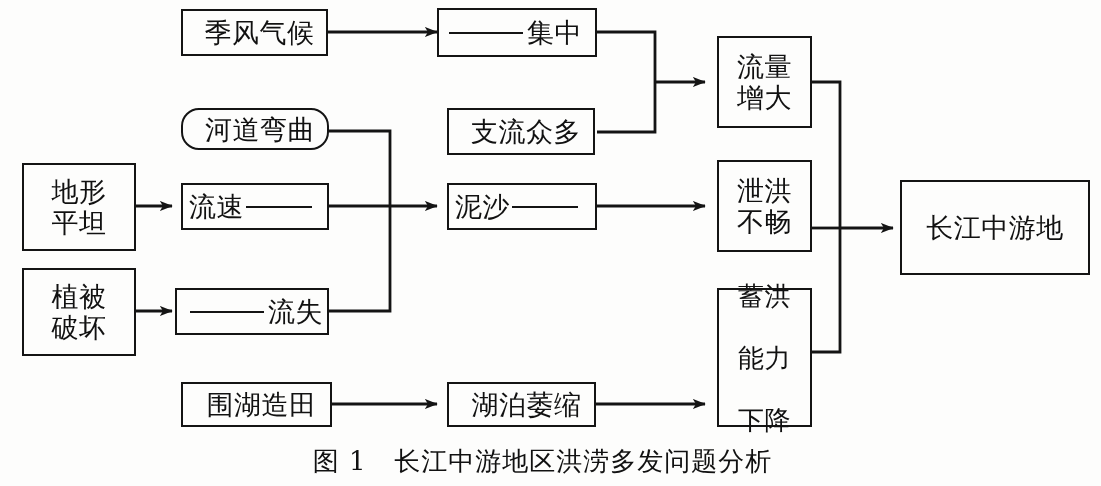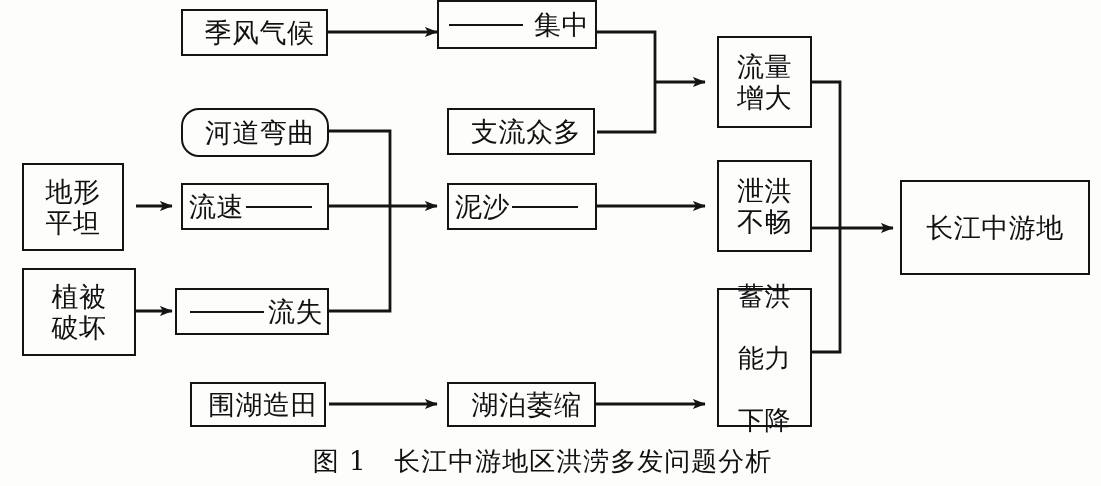--- a/index.html
+++ b/index.html
@@ -120,34 +120,34 @@
       <path d="M812,352 L840,352 L840,228"></path>
       <line x1="812" y1="228" x2="840" y2="228"></line>
       <line x1="840" y1="228" x2="893" y2="228" marker-end="url(#ah)"></line>
     </g>
   </svg>
 
   <div class="node h1" style="left:181px; top:9px; width:147px; height:47px;">
     <span class="ln">季风气候</span>
   </div>
 
-  <div class="node h1" style="left:437px; top:0; width:160px; height:49px; flex-direction:row; justify-content:flex-start; padding-left:6px;gap:7px;">
+  <div class="node h1" style="left:437px; top:8px; width:160px; height:49px; flex-direction:row; justify-content:flex-start; padding-left:6px;">
     <span class="blank"></span>
     <span class="ln">集中</span>
   </div>
 
   <div class="node h1" style="left:447px; top:108px; width:148px; height:47px;">
     <span class="ln">支流众多</span>
   </div>
 
-  <div class="node h1" style="left:181px; top:108px; width:148px; height:49px;border-radius:18px;">
+  <div class="node h1" style="left:181px; top:108px; width:148px; height:42px;border-radius:18px;">
     <span class="ln">河道弯曲</span>
   </div>
 
-  <div class="node v2" style="left:22px; top:163px; width:102px; height:88px;">
+  <div class="node v2" style="left:22px; top:163px; width:114px; height:88px;">
     <span class="ln">地形</span>
     <span class="ln">平坦</span>
   </div>
 
   <div class="node h1" style="left:181px; top:183px; width:148px; height:47px; flex-direction:row; justify-content:flex-start; padding-left:6px;">
     <span class="ln">流速</span>
     <span class="blank-sm"></span>
   </div>
 
   <div class="node v2" style="left:22px; top:268px; width:114px; height:88px;">
@@ -158,21 +158,21 @@
   <div class="node h1" style="left:175px; top:288px; width:154px; height:47px; flex-direction:row; justify-content:flex-start; padding-left:9px;">
     <span class="blank"></span>
     <span class="ln">流失</span>
   </div>
 
   <div class="node h1" style="left:447px; top:183px; width:150px; height:47px; flex-direction:row; justify-content:flex-start; padding-left:6px;">
     <span class="ln">泥沙</span>
     <span class="blank-sm"></span>
   </div>
 
-  <div class="node h1" style="left:181px; top:382px; width:136px; height:45px;margin-left:9px;">
+  <div class="node h1" style="left:181px; top:382px; width:151px; height:45px;">
     <span class="ln">围湖造田</span>
   </div>
 
   <div class="node v2" style="left:717px; top:36px; width:95px; height:92px;">
     <span class="ln">流量</span>
     <span class="ln">增大</span>
   </div>
 
   <div class="node h1" style="left:447px; top:382px; width:149px; height:45px;">
     <span class="ln">湖泊萎缩</span>

